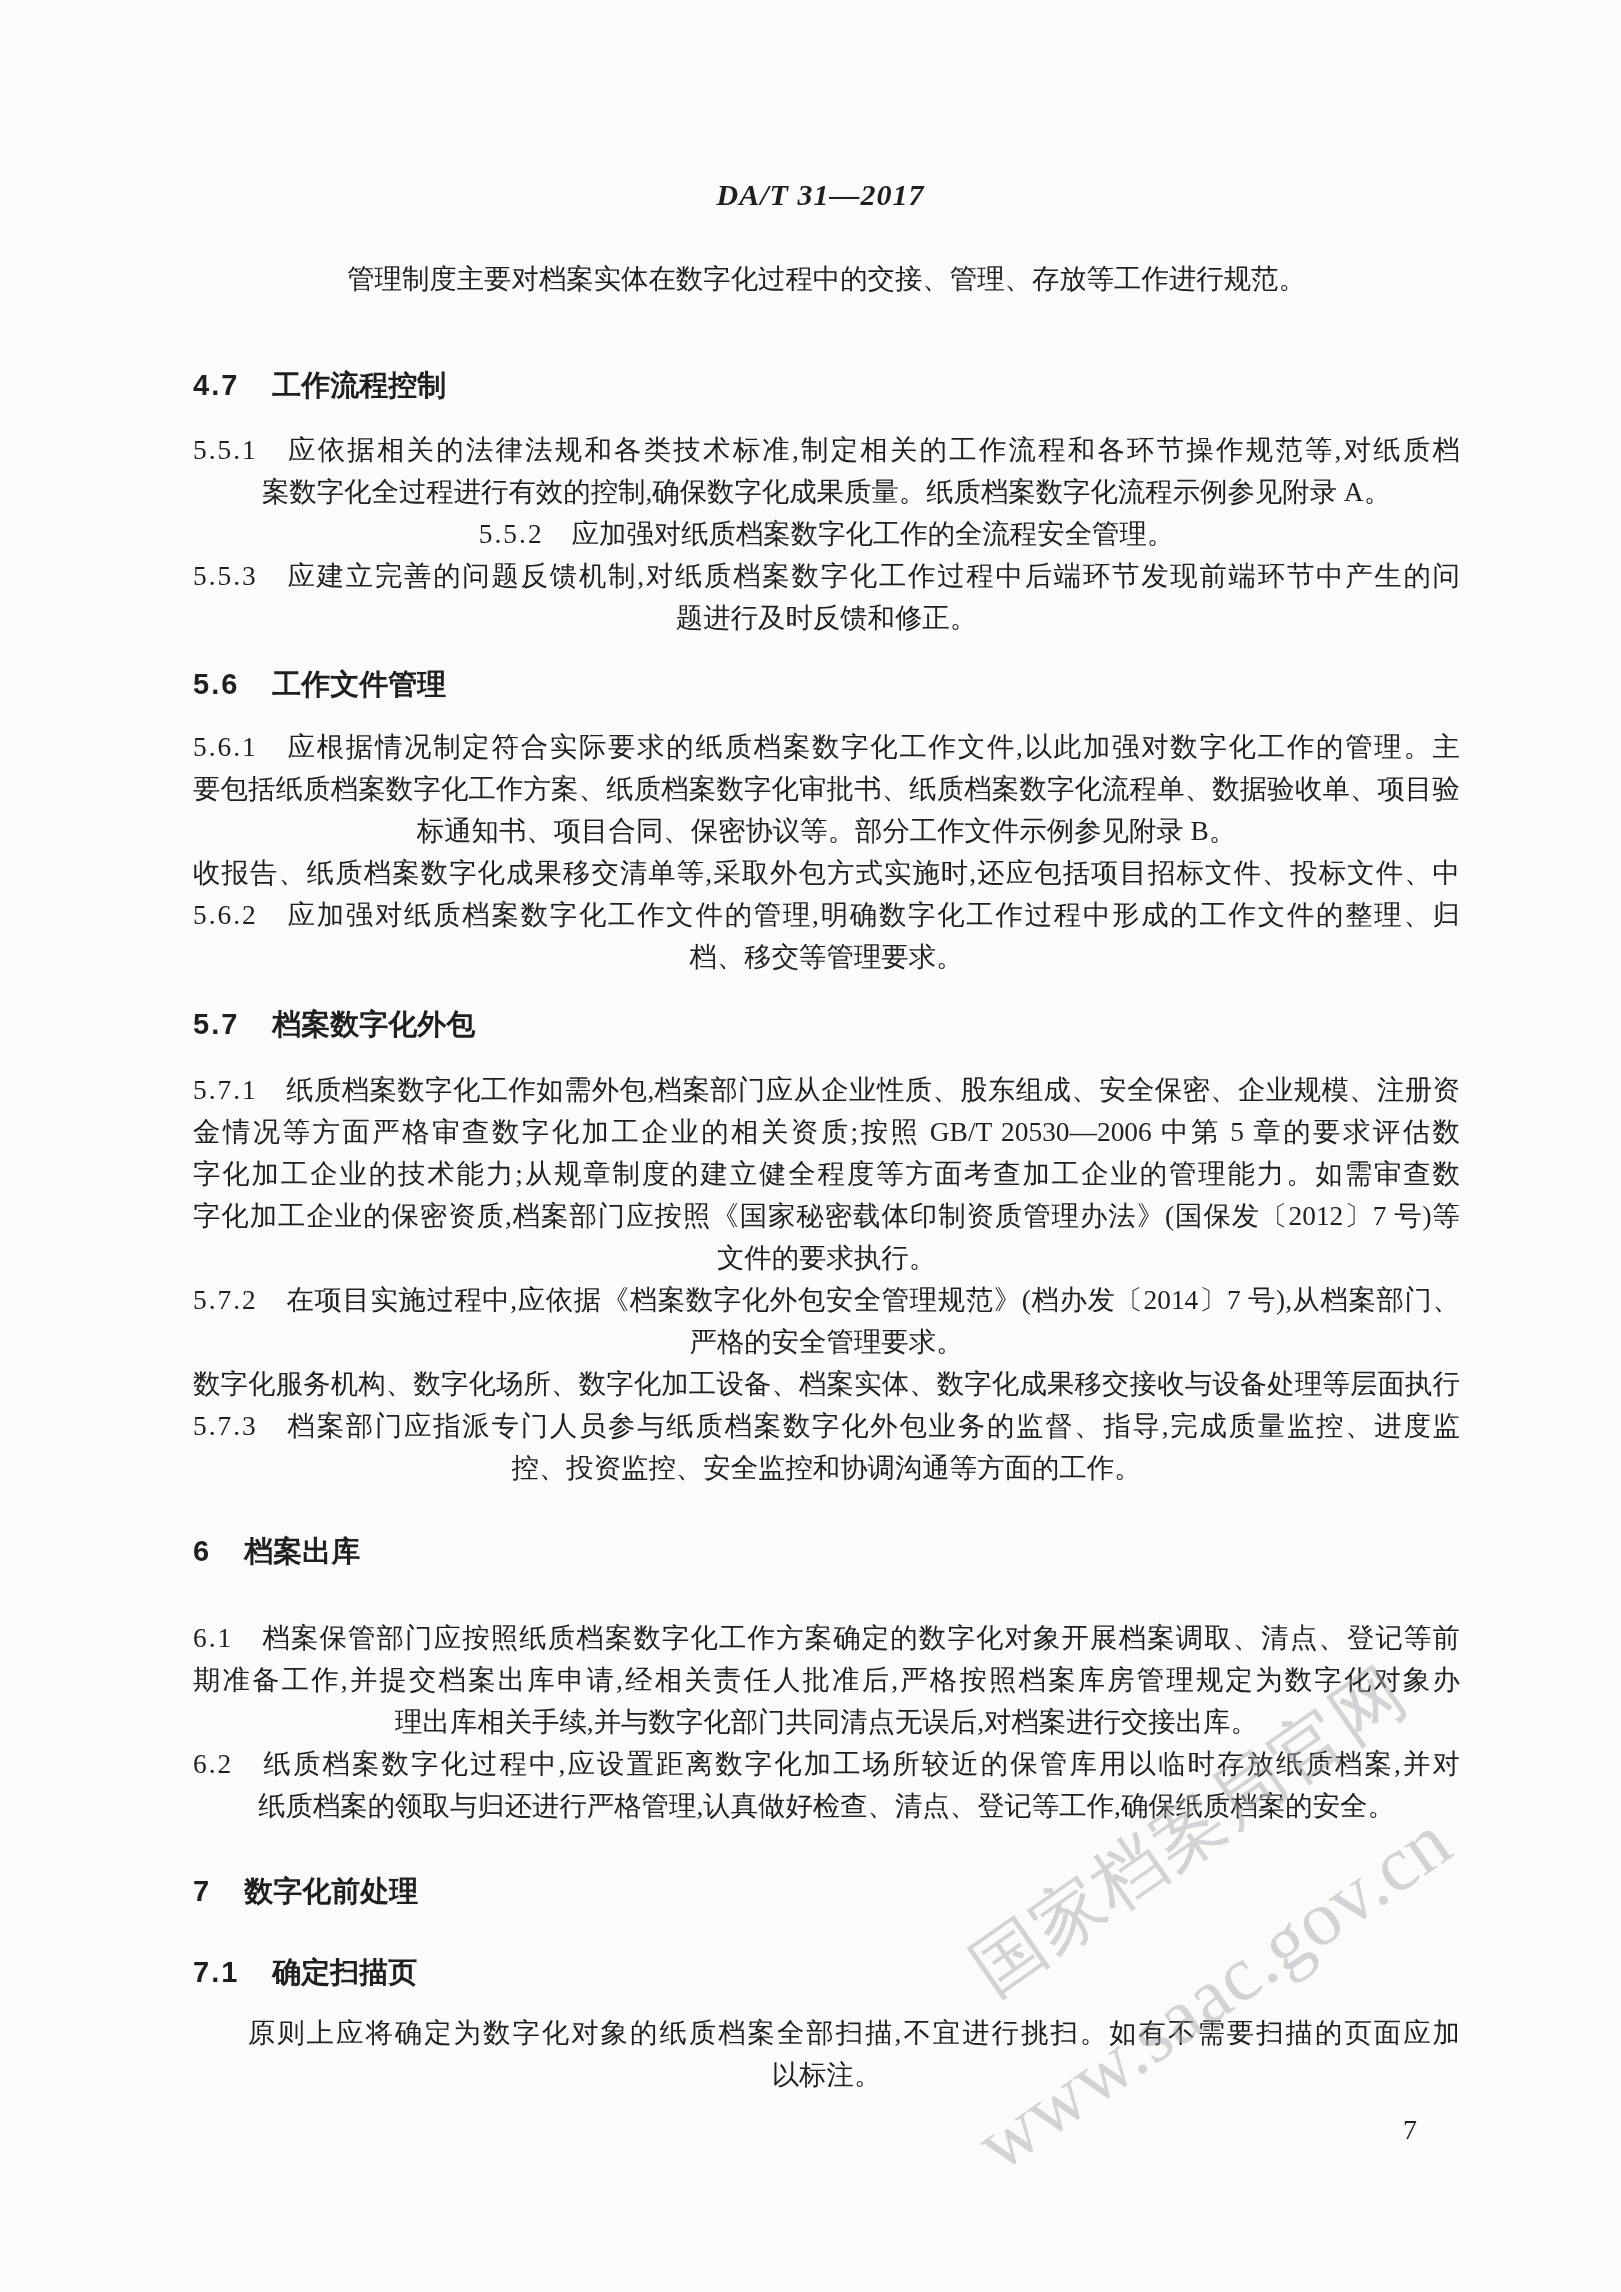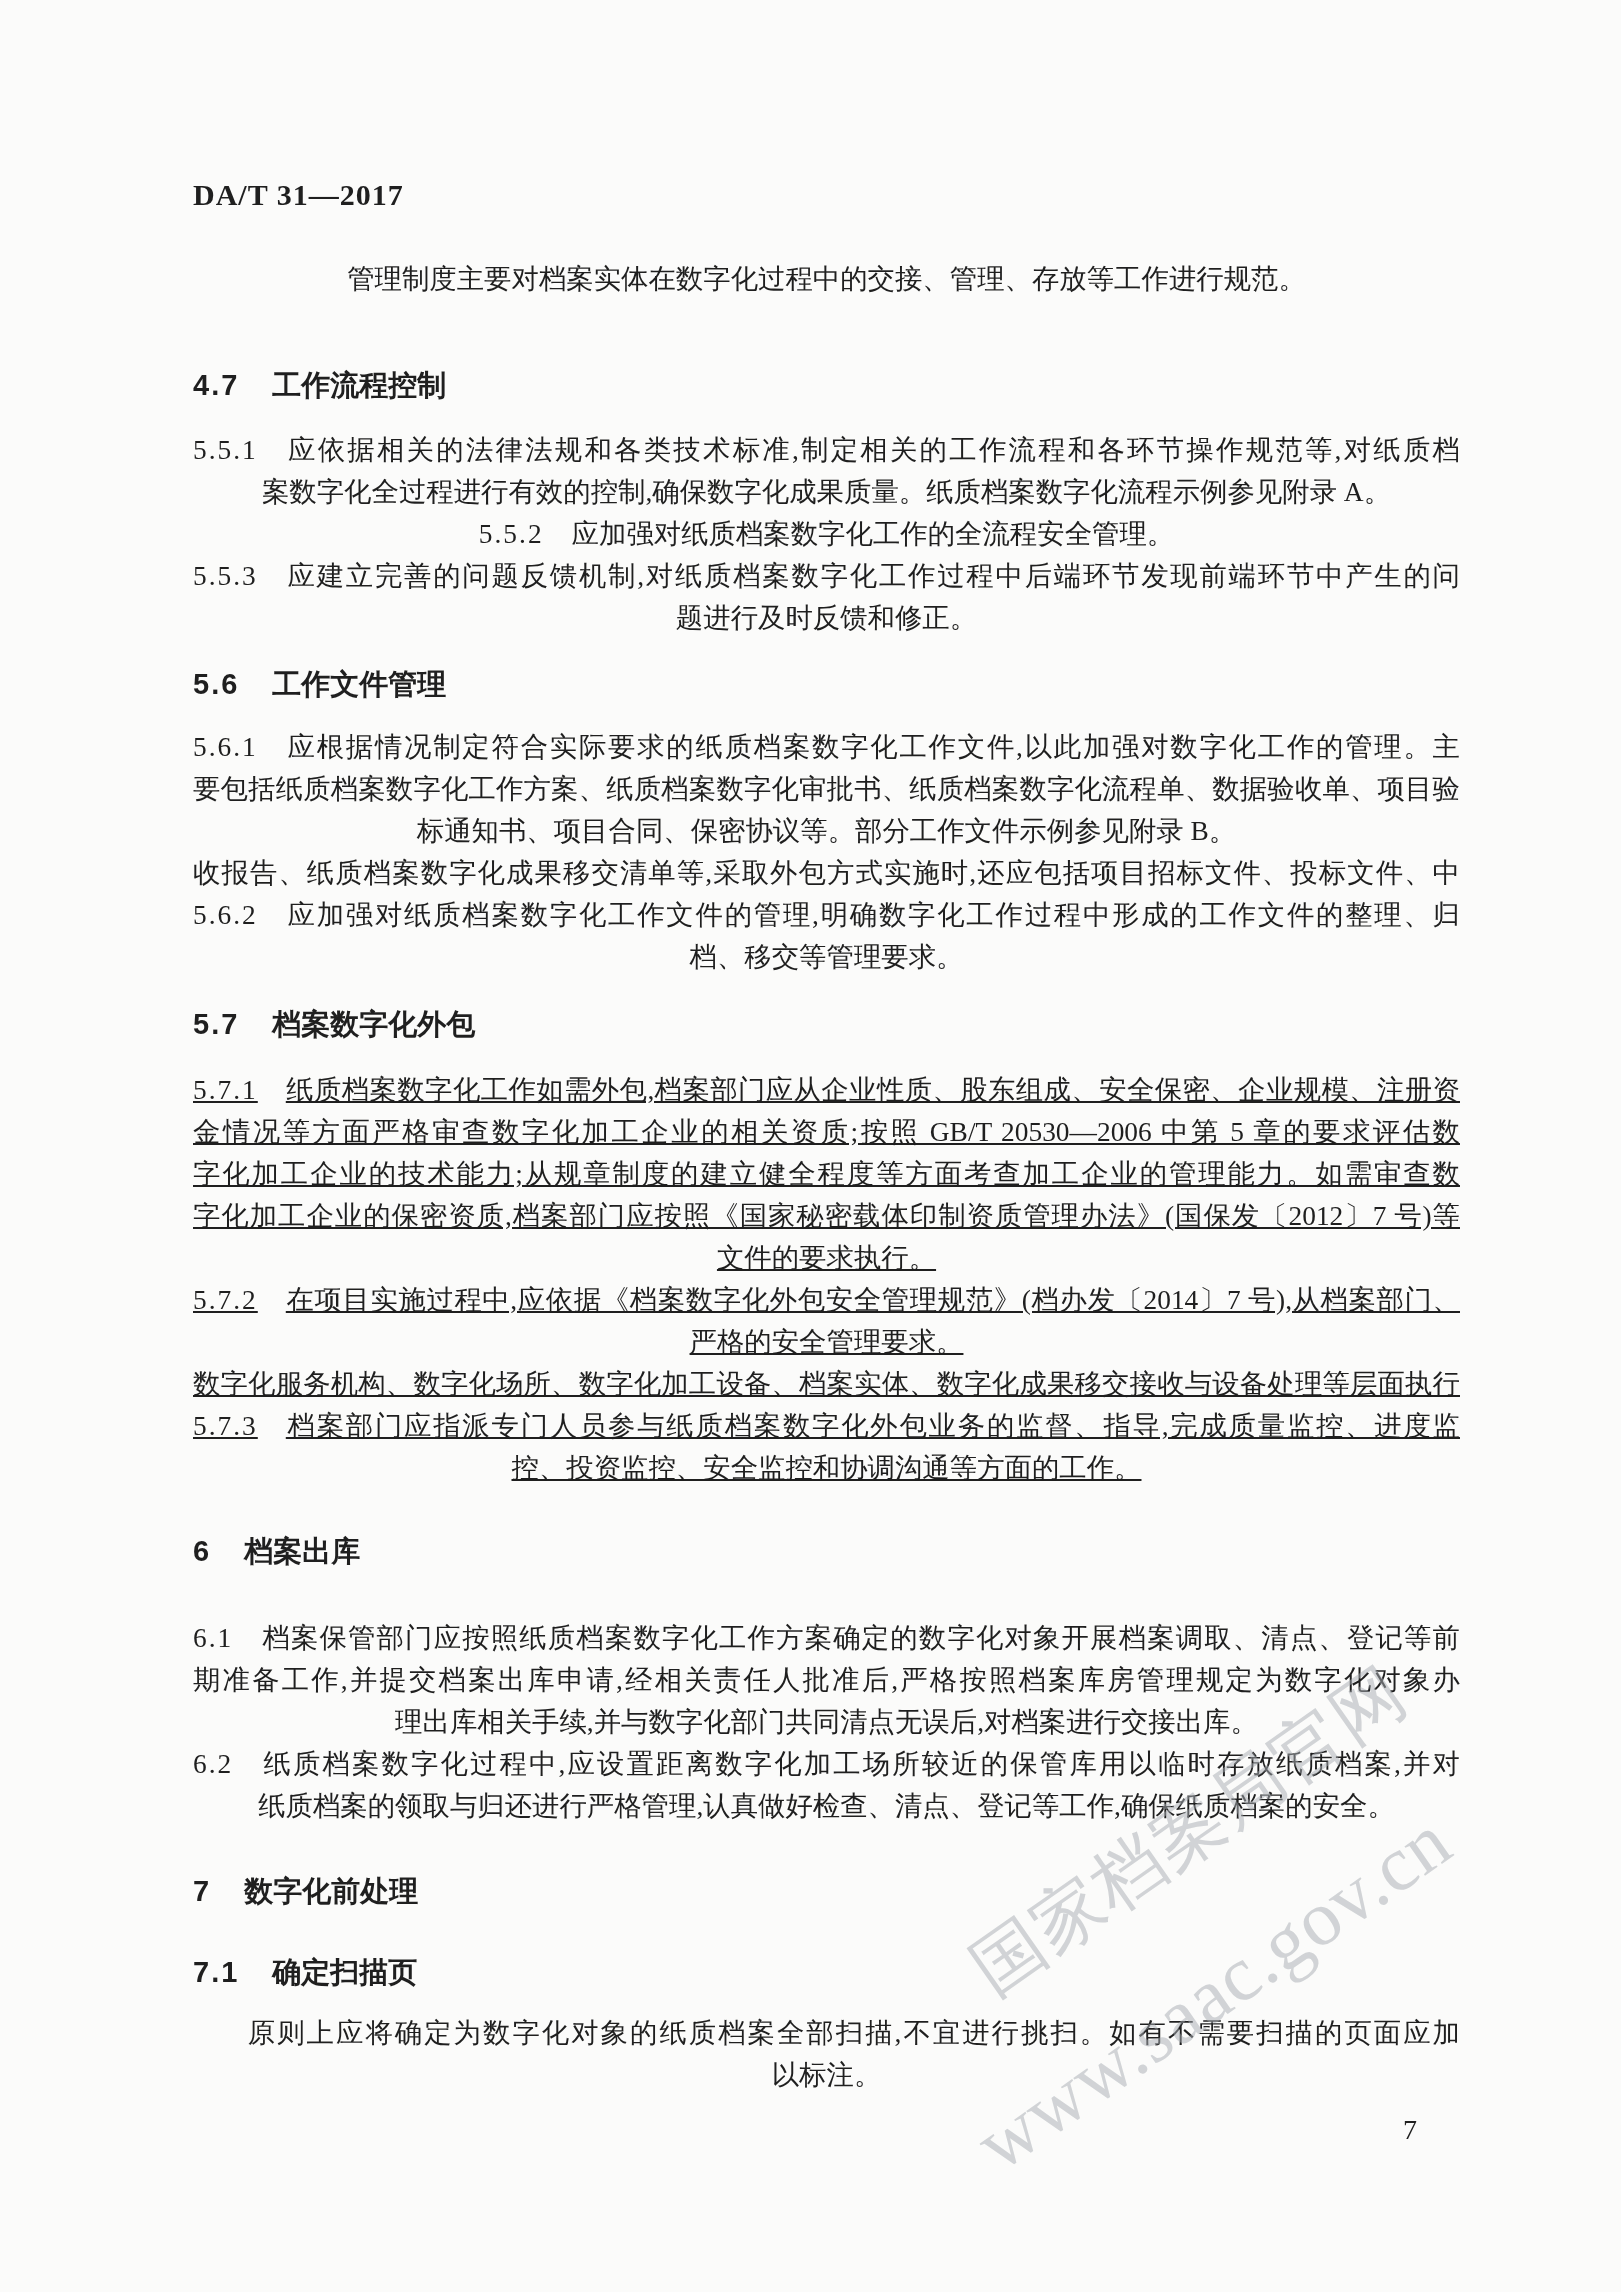--- a/index.html
+++ b/index.html
@@ -6,43 +6,44 @@
   body{
     width:1621px;height:2293px;position:relative;overflow:hidden;
     background:#fbfbfa;
     font-family:"Liberation Serif","DejaVu Serif",serif;
     color:var(--text-color,#1f1f1f);
   }
   .page{position:absolute;inset:0;}
   
   .doc-header{
     position:absolute;left:193px;top:174px;width:1255px;
-    text-align:left;font-size:30px;font-weight:700;letter-spacing:1px;
+    text-align:center;font-size:30px;font-weight:700;letter-spacing:1px;
     line-height:42px;
+    font-style:italic;
   }
   
   .block{position:absolute;left:193px;width:1267px;font-size:27.4px;}
   .ln{height:42px;line-height:42px;text-align:center;white-space:nowrap;}
   .ln.jus{text-align:justify;text-align-last:justify;text-justify:inter-ideograph;white-space:normal;overflow:hidden;}
   .num{letter-spacing:2px;margin-right:28px;}
   
   .hblock{
     position:absolute;left:193px;width:1267px;margin:0;
     font-family:"Liberation Sans","DejaVu Sans",sans-serif;
     font-size:29px;font-weight:700;line-height:42px;height:42px;
   }
   .hblock .hnum{font-family:"Liberation Sans","DejaVu Sans",sans-serif;margin-right:33px;letter-spacing:2px;}
   
   .intro  {top:258px;}
   .h55    {top:364px;}
   .sec55  {top:429px;}
   .h56    {top:663px;}
   .sec56  {top:726px;}
   .h57    {top:1003px;}
-  .sec57  {top:1069px;text-decoration:underline;}
+  .sec57  {top:1069px;}
   .h6     {top:1530px;}
   .sec6   {top:1617px;}
   .h7     {top:1870px;}
   .h71    {top:1951px;}
   .p71    {top:2012px;}
   .p71 .ln:first-child{text-indent:2em;}
   
   .page-number{
     position:absolute;left:1353px;top:2109px;width:114px;
     text-align:center;font-size:28px;line-height:42px;

